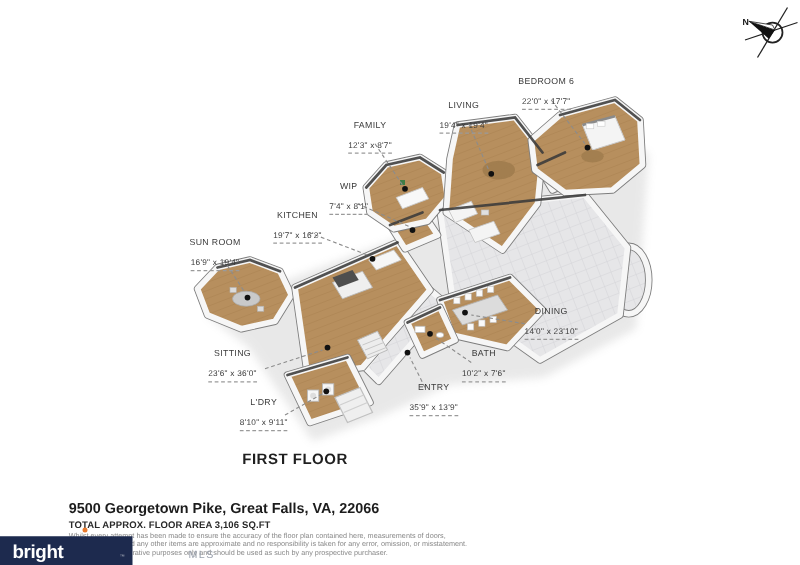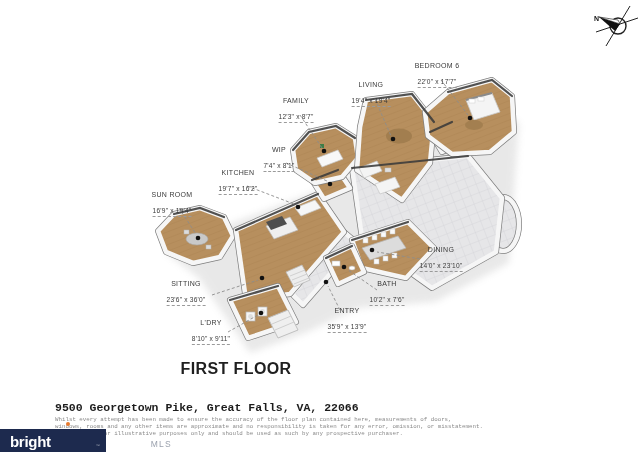--- a/index.html
+++ b/index.html
@@ -7,26 +7,26 @@
          font-family:"Liberation Sans",sans-serif;}
   svg{display:block;}
   .plan-svg{position:absolute;left:0;top:0;}
   
   .room-label{position:absolute;transform:translateX(-50%);text-align:center;color:#3a3a3a;
               white-space:nowrap;line-height:1.15;}
   .room-name{display:block;font-size:7px;letter-spacing:.3px;}
   .room-dims{display:inline-block;font-size:6.6px;letter-spacing:.2px;border-bottom:1px dashed #9a9a9a;
              padding-bottom:1px;}
   .floor-title{position:absolute;left:166px;top:360px;width:140px;text-align:center;
-               font-size:16px;font-weight:bold;letter-spacing:.4px;color:#1f1f1f;}
+               font-size:12px;font-weight:bold;letter-spacing:.4px;color:#1f1f1f;}
   
   .compass{position:absolute;left:588px;top:4px;width:52px;height:48px;}
   .compass-n{position:absolute;left:6px;top:11px;font-size:7px;font-weight:bold;color:#111;}
   
-  .footer{position:absolute;left:55px;top:401px;width:520px;font-family:Liberation Mono, monospace;}
+  .footer{position:absolute;left:55px;top:401px;width:520px;}
   .address{font-size:11.5px;font-weight:600;color:#1c1c1c;}
   .area{font-size:7.6px;font-weight:bold;color:#2a2a2a;margin-top:2px;letter-spacing:.1px;}
   .disclaimer{margin-top:2px;font-size:5.8px;line-height:7px;color:#8a8a8a;}
   
   .logo{position:absolute;left:0;top:429px;width:106px;height:23px;background:#1d2a4e;z-index:5;}
   .logo-inner{position:absolute;left:10px;bottom:2px;display:flex;align-items:baseline;gap:44px;}
   .logo-bright{font-size:15px;font-weight:bold;color:#ffffff;letter-spacing:-.3px;}
   .logo-dot{position:absolute;left:56px;top:-11px;width:4px;height:4px;border-radius:50%;background:#e87a2e;}
   .logo-tm{font-size:4px;color:#aab0bc;margin-left:1px;}
   .logo-mls{font-size:8.5px;color:#9aa1ad;letter-spacing:1.2px;margin-left:7px;}
@@ -267,20 +267,21 @@
   </div>
   <div class="room-label" style="left:441px;top:246px">
     <span class="room-name">DINING</span>
     <span class="room-dims">14'0" x 23'10"</span>
   </div>
 
   <div class="floor-title">FIRST FLOOR</div>
 
   <div class="footer">
     <div class="address">9500 Georgetown Pike, Great Falls, VA, 22066</div>
+    <div class="area">TOTAL APPROX. FLOOR AREA 3,106 SQ.FT</div>
     <div class="disclaimer">
       <div>Whilst every attempt has been made to ensure the accuracy of the floor plan contained here, measurements of doors,</div>
       <div>windows, rooms and any other items are approximate and no responsibility is taken for any error, omission, or misstatement.</div>
       <div>This plan is for illustrative purposes only and should be used as such by any prospective purchaser.</div>
     </div>
   </div>
 
   <div class="logo">
     <div class="logo-inner">
       <span class="logo-bright">bright</span>

